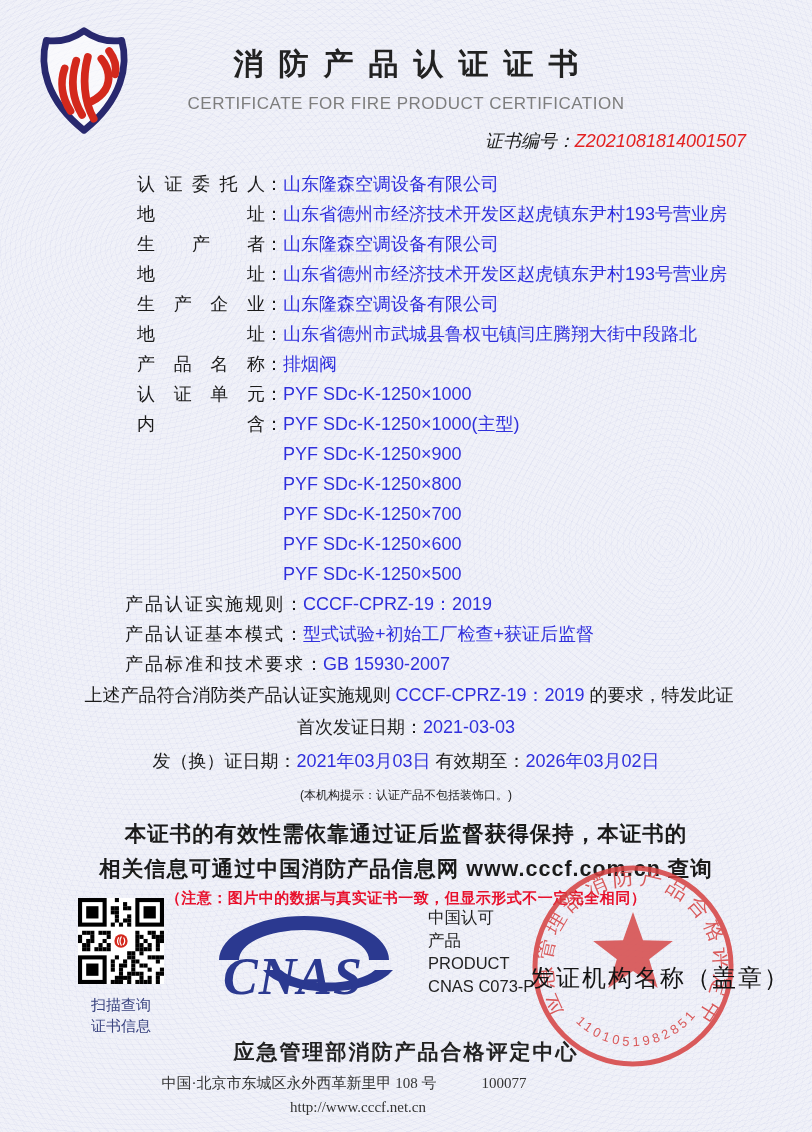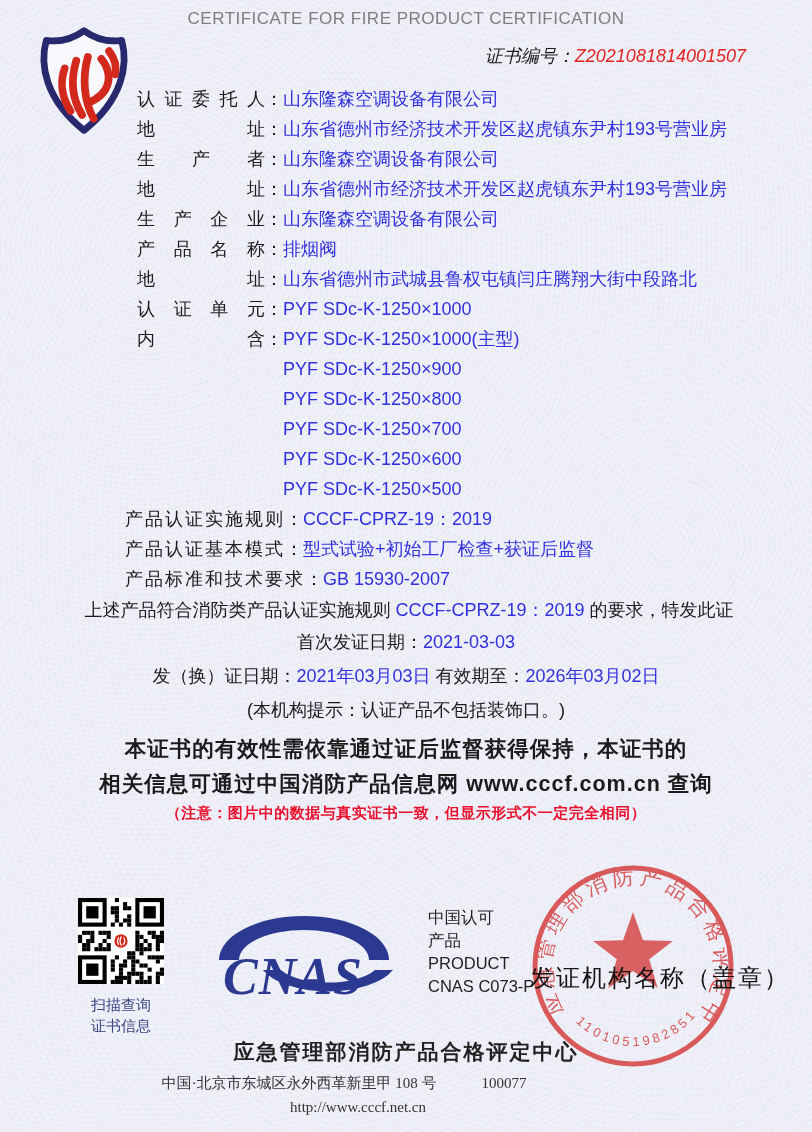--- a/index.html
+++ b/index.html
@@ -26,21 +26,21 @@
   .frow{line-height:30px;white-space:nowrap;}
   .flabel{display:inline-block;width:128px;text-align:justify;text-align-last:justify;vertical-align:top;}
   .fcolon{display:inline-block;vertical-align:top;}
   .fvalue{color:#3030dd;}
   .mline{line-height:30px;color:#3030dd;margin-left:146px;white-space:nowrap;}
   .rrow{line-height:30px;white-space:nowrap;margin-left:-12px;}
   .rlabel{letter-spacing:2px;}
   .center{text-align:center;}
   .statement{margin-top:1px;line-height:30px;font-size:18px;padding-left:6px;}
   .dateline{line-height:34px;font-size:18px;}
-  .noteline{line-height:34px;font-size:18px;}
+  .noteline{line-height:34px;font-size:12px;}
   .bold-lines{margin-top:5px;font-size:21.5px;font-weight:700;letter-spacing:1px;}
   .bold-lines div{line-height:35px;}
   .warning{margin-top:2px;font-size:15px;font-weight:700;color:#e8102c;letter-spacing:.5px;}
   .qr-block{position:absolute;left:76px;top:898px;width:90px;text-align:center;}
   .qr-caption{margin-top:6px;font-size:15px;line-height:21px;color:#3a4480;}
   .cnas-logo{position:absolute;left:204px;top:910px;width:200px;height:110px;}
   .cnas-text{position:absolute;left:428px;top:906px;font-size:16.5px;line-height:23px;color:#222;}
   .seal{position:absolute;left:518px;top:860px;width:230px;height:212px;}
   .seal-overlay{position:absolute;left:530px;top:962px;width:240px;font-family:"Liberation Serif","DejaVu Serif",serif;font-size:24px;letter-spacing:2px;color:#141414;white-space:nowrap;}
   .footer-org{position:absolute;left:0;top:1038px;width:812px;text-align:center;font-size:21px;font-weight:700;letter-spacing:2px;color:#222;}
@@ -59,31 +59,32 @@
       <g stroke="#d3281c" stroke-width="8" fill="none" stroke-linecap="round">
         <path d="M40 46 C 35 60 37 76 46 90"></path>
         <path d="M52 38 C 46 58 48 78 58 94"></path>
         <path d="M64 34 C 58 56 60 80 70 98"></path>
         <path d="M78 36 C 86 46 88 58 82 68 C 78 74 72 78 68 80"></path>
         <path d="M86 28 C 92 36 94 44 92 52"></path>
       </g>
     </svg>
   </div>
 
+  <div class="title">消防产品认证证书</div>
   <div class="subtitle">CERTIFICATE FOR FIRE PRODUCT CERTIFICATION</div>
   <div class="certno-line"><span>证书编号：</span><span class="red">Z2021081814001507</span></div>
 
   <div class="fields">
     <div class="frow"><span class="flabel">认证委托人</span><span class="fcolon">：</span><span class="fvalue">山东隆森空调设备有限公司</span></div>
     <div class="frow"><span class="flabel">地址</span><span class="fcolon">：</span><span class="fvalue">山东省德州市经济技术开发区赵虎镇东尹村193号营业房</span></div>
     <div class="frow"><span class="flabel">生产者</span><span class="fcolon">：</span><span class="fvalue">山东隆森空调设备有限公司</span></div>
     <div class="frow"><span class="flabel">地址</span><span class="fcolon">：</span><span class="fvalue">山东省德州市经济技术开发区赵虎镇东尹村193号营业房</span></div>
     <div class="frow"><span class="flabel">生产企业</span><span class="fcolon">：</span><span class="fvalue">山东隆森空调设备有限公司</span></div>
+    <div class="frow"><span class="flabel">地址</span><span class="fcolon">：</span><span class="fvalue">山东省德州市武城县鲁权屯镇闫庄腾翔大街中段路北</span></div>
     <div class="frow"><span class="flabel">产品名称</span><span class="fcolon">：</span><span class="fvalue">排烟阀</span></div>
-    <div class="frow"><span class="flabel">地址</span><span class="fcolon">：</span><span class="fvalue">山东省德州市武城县鲁权屯镇闫庄腾翔大街中段路北</span></div>
     <div class="frow"><span class="flabel">认证单元</span><span class="fcolon">：</span><span class="fvalue">PYF SDc-K-1250×1000</span></div>
     <div class="frow"><span class="flabel">内含</span><span class="fcolon">：</span><span class="fvalue">PYF SDc-K-1250×1000(主型)</span></div>
 
     <div class="mline">PYF SDc-K-1250×900</div>
     <div class="mline">PYF SDc-K-1250×800</div>
     <div class="mline">PYF SDc-K-1250×700</div>
     <div class="mline">PYF SDc-K-1250×600</div>
     <div class="mline">PYF SDc-K-1250×500</div>
 
     <div class="rrow"><span class="rlabel">产品认证实施规则</span><span>：</span><span class="fvalue">CCCF-CPRZ-19：2019</span></div>

